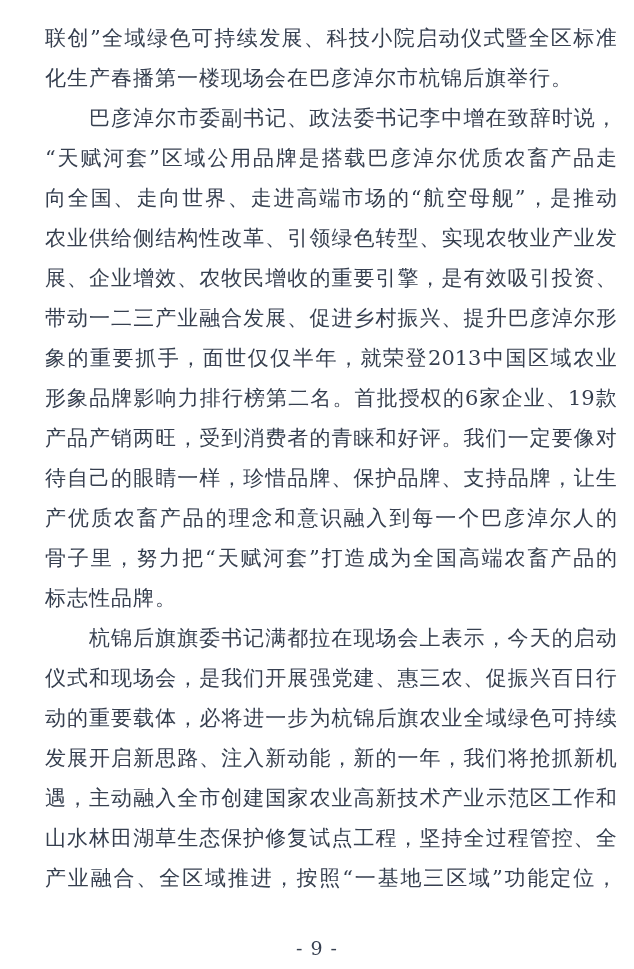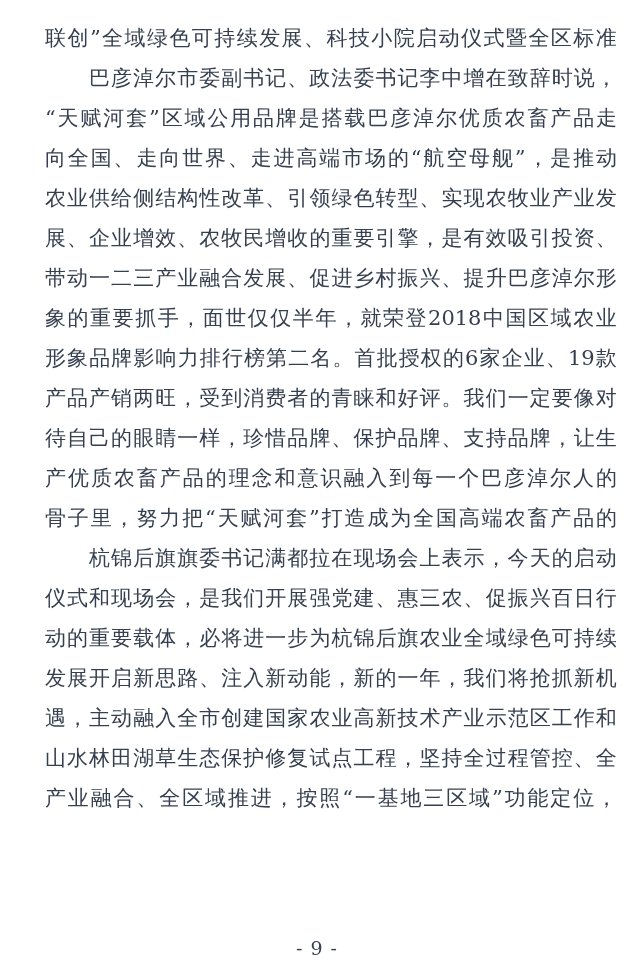--- a/index.html
+++ b/index.html
@@ -79,20 +79,21 @@
         <span>启</span>
         <span>动</span>
         <span>仪</span>
         <span>式</span>
         <span>暨</span>
         <span>全</span>
         <span>区</span>
         <span>标</span>
         <span>准</span>
       </div>
+      <div class="line">化生产春播第一楼现场会在巴彦淖尔市杭锦后旗举行。</div>
       <div class="line j ind">
         <span>巴</span>
         <span>彦</span>
         <span>淖</span>
         <span>尔</span>
         <span>市</span>
         <span>委</span>
         <span>副</span>
         <span>书</span>
         <span>记</span>
@@ -263,21 +264,21 @@
         <span>面</span>
         <span>世</span>
         <span>仅</span>
         <span>仅</span>
         <span>半</span>
         <span>年</span>
         <span>，</span>
         <span>就</span>
         <span>荣</span>
         <span>登</span>
-        <span>2018</span>
+        <span>2013</span>
         <span>中</span>
         <span>国</span>
         <span>区</span>
         <span>域</span>
         <span>农</span>
         <span>业</span>
       </div>
       <div class="line j">
         <span>形</span>
         <span>象</span>
@@ -410,20 +411,21 @@
         <span>全</span>
         <span>国</span>
         <span>高</span>
         <span>端</span>
         <span>农</span>
         <span>畜</span>
         <span>产</span>
         <span>品</span>
         <span>的</span>
       </div>
+      <div class="line">标志性品牌。</div>
       <div class="line j ind">
         <span>杭</span>
         <span>锦</span>
         <span>后</span>
         <span>旗</span>
         <span>旗</span>
         <span>委</span>
         <span>书</span>
         <span>记</span>
         <span>满</span>

